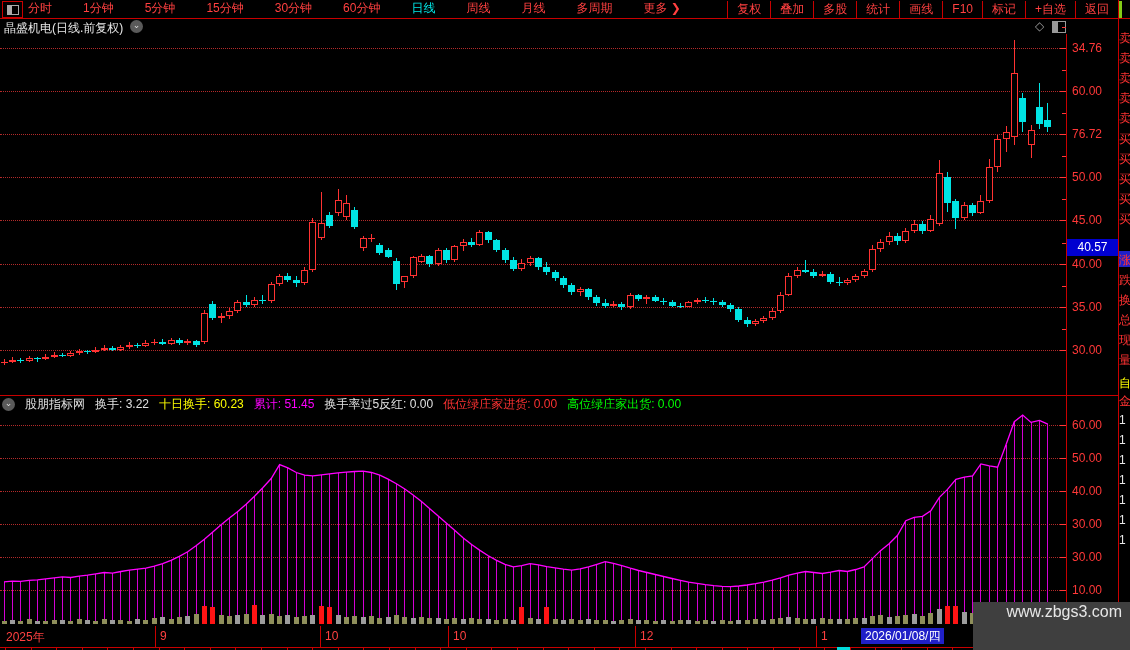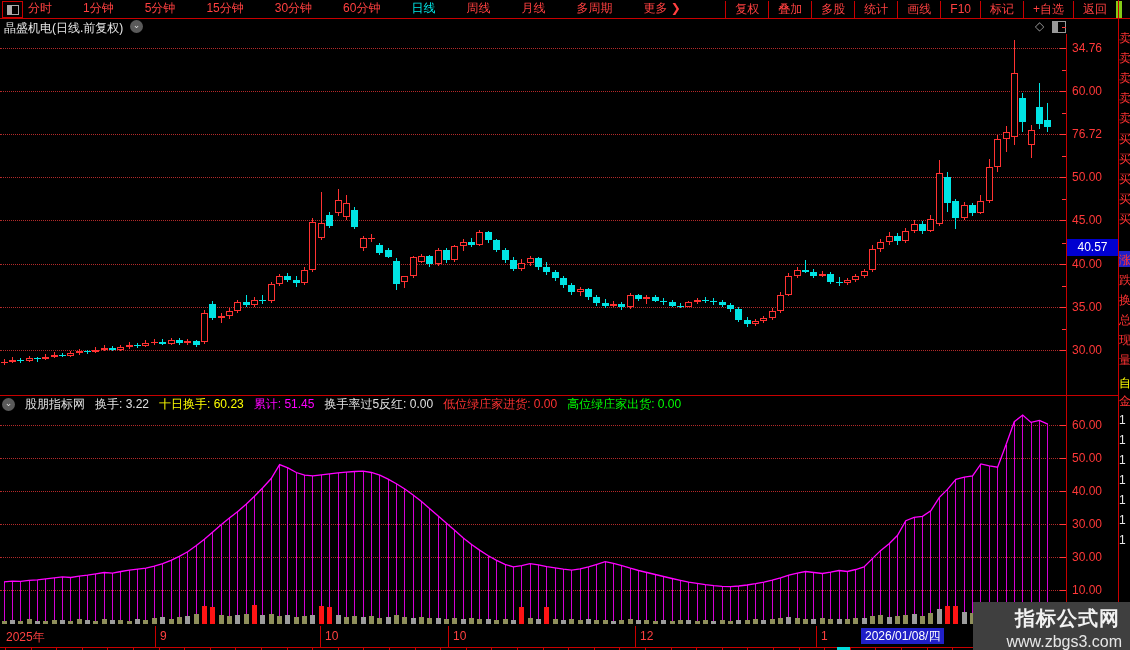--- a/index.html
+++ b/index.html
@@ -13,21 +13,21 @@
   #toolbar-border{position:absolute;left:0;top:18px;width:1130px;}
   #win-icon{position:absolute;left:2px;top:1px;width:19px;height:15px;border:1px solid #c80000;
             display:flex;align-items:center;justify-content:center;}
   #win-icon .half{width:10px;height:8px;border:1px solid #aaa;display:flex;}
   #win-icon .half i{display:block;width:4px;height:100%;background:#aaa;}
   #periods{position:absolute;left:28px;top:0;height:18px;display:flex;align-items:flex-start;gap:31px;color:#ff4040;}
   #periods span{cursor:default;}
   #periods .active{color:#00e8e8;}
   #actions{position:absolute;right:8px;top:0;height:18px;display:flex;align-items:center;color:#ff4040;}
   #actions span{padding:0 9px;border-left:1px solid #c80000;line-height:17px;}
-  #actions span:last-child{border-right:6px solid #84cc16;}
+  #actions span:last-child{border-right:4px solid #84cc16;}
   
   #title-row{position:absolute;left:0;top:19px;width:1130px;height:15px;color:#e8e8e8;}
   #stock-title{position:absolute;left:4px;top:1px;}
   .chev-circle{position:absolute;width:13px;height:13px;border-radius:50%;background:#5a5a5a;color:#ddd;
                font-size:9px;line-height:11px;text-align:center;}
   #title-chev{left:130px;top:1px;}
   #diamond-icon{position:absolute;left:1035px;top:0px;color:#999;font-size:12px;}
   #panel-icon{position:absolute;left:1052px;top:2px;width:12px;height:10px;border:1px solid #999;display:flex;}
   #panel-icon i{display:block;width:5px;height:100%;background:#999;}
   
@@ -773,15 +773,14 @@
     <div class="srow" style="top: 414px; color: rgb(232, 232, 232);">1</div>
     <div class="srow" style="top: 434px; color: rgb(232, 232, 232);">1</div>
     <div class="srow" style="top: 454px; color: rgb(232, 232, 232);">1</div>
     <div class="srow" style="top: 474px; color: rgb(232, 232, 232);">1</div>
     <div class="srow" style="top: 494px; color: rgb(232, 232, 232);">1</div>
     <div class="srow" style="top: 514px; color: rgb(232, 232, 232);">1</div>
   </div>
 <div class="vline" style="left:1118px;top:0;height:602px;"></div>
 
 <div id="watermark">
-  <div id="wm1">指标公式网</div>
   <div id="wm2">www.zbgs3.com</div>
 </div>
 
 </body></html>

